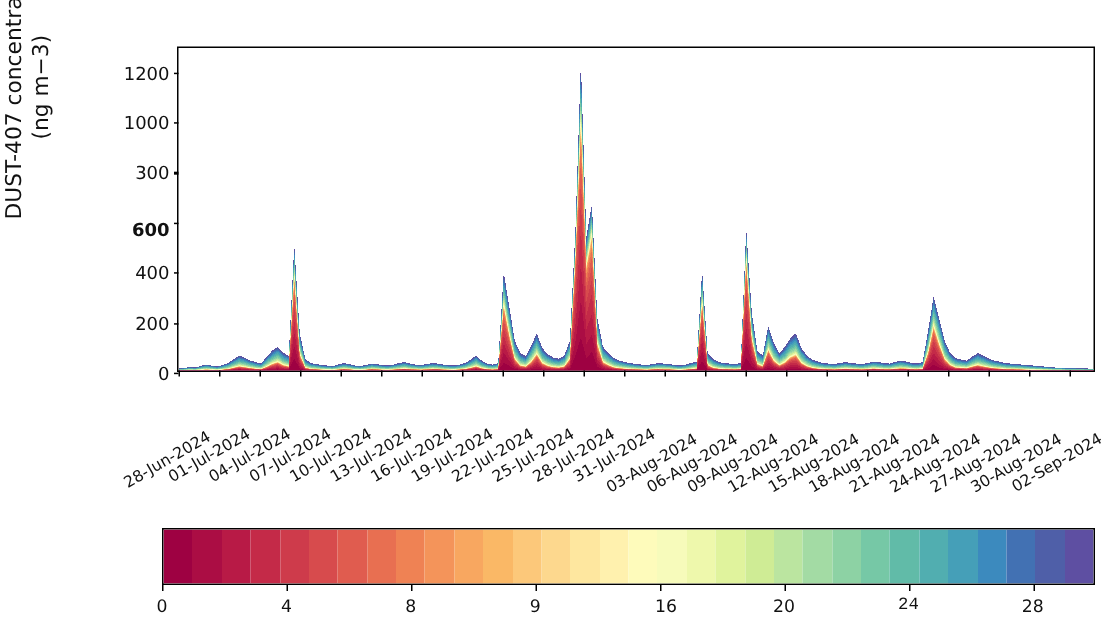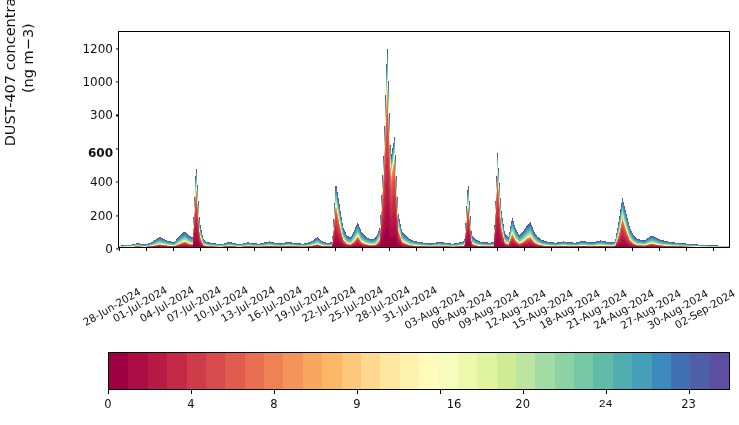--- a/index.html
+++ b/index.html
@@ -188,20 +188,20 @@
 
 <div class="cbtickmark" style="left: 108px;"></div>
     <div class="cbtick" style="left: 108px;">0</div>
     <div class="cbtickmark" style="left: 190.933px;"></div>
     <div class="cbtick" style="left: 190.933px;">4</div>
     <div class="cbtickmark" style="left: 273.867px;"></div>
     <div class="cbtick" style="left: 273.867px;">8</div>
     <div class="cbtickmark" style="left: 356.8px;"></div>
     <div class="cbtick" style="left: 356.8px;">9</div>
     <div class="cbtickmark" style="left: 439.733px;"></div>
-    <div class="cbtick" style="left: 454px;">16</div>
+    <div class="cbtick" style="left: 444px;">16</div>
     <div class="cbtickmark" style="left: 522.667px;"></div>
     <div class="cbtick" style="left: 522.667px;">20</div>
     <div class="cbtickmark" style="left: 605.6px;"></div>
     <div class="cbtick" style="left: 605.6px; font-family: Liberation Mono, monospace;">24</div>
     <div class="cbtickmark" style="left: 688.533px;"></div>
-    <div class="cbtick" style="left: 688.533px;">23</div>
+    <div class="cbtick" style="left: 688.533px;">28</div>
   </div>
 
 </body></html>

